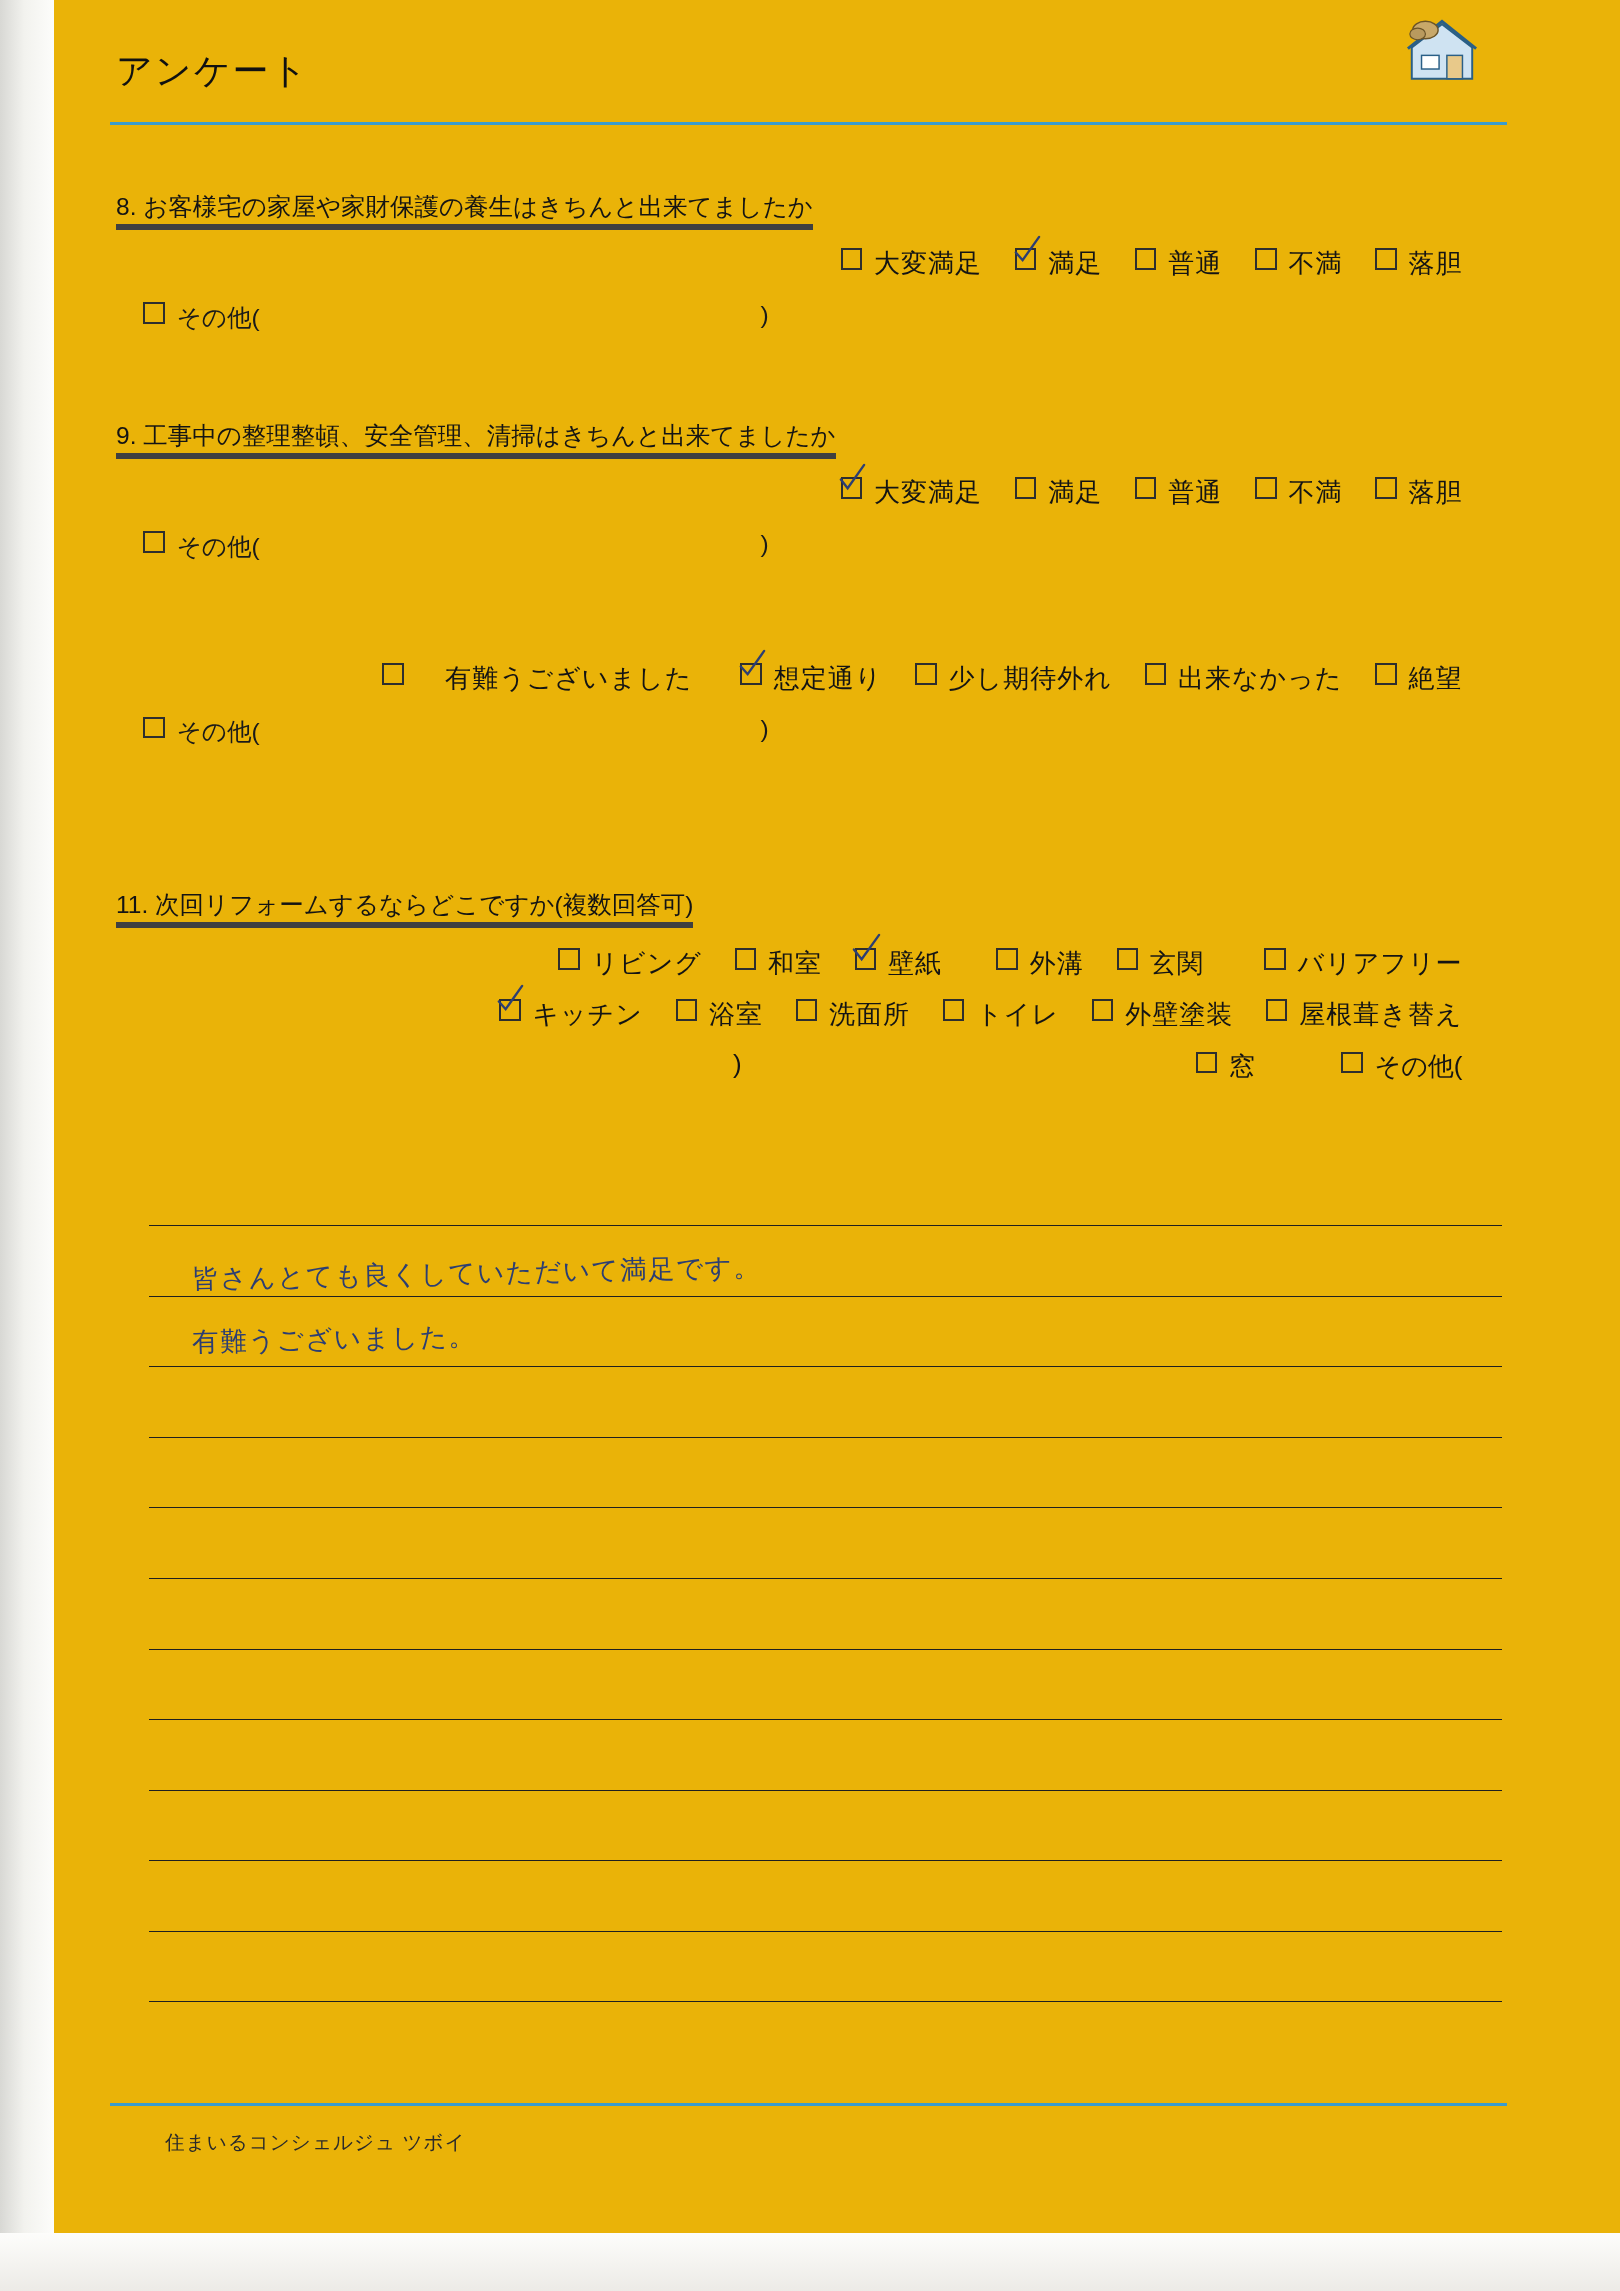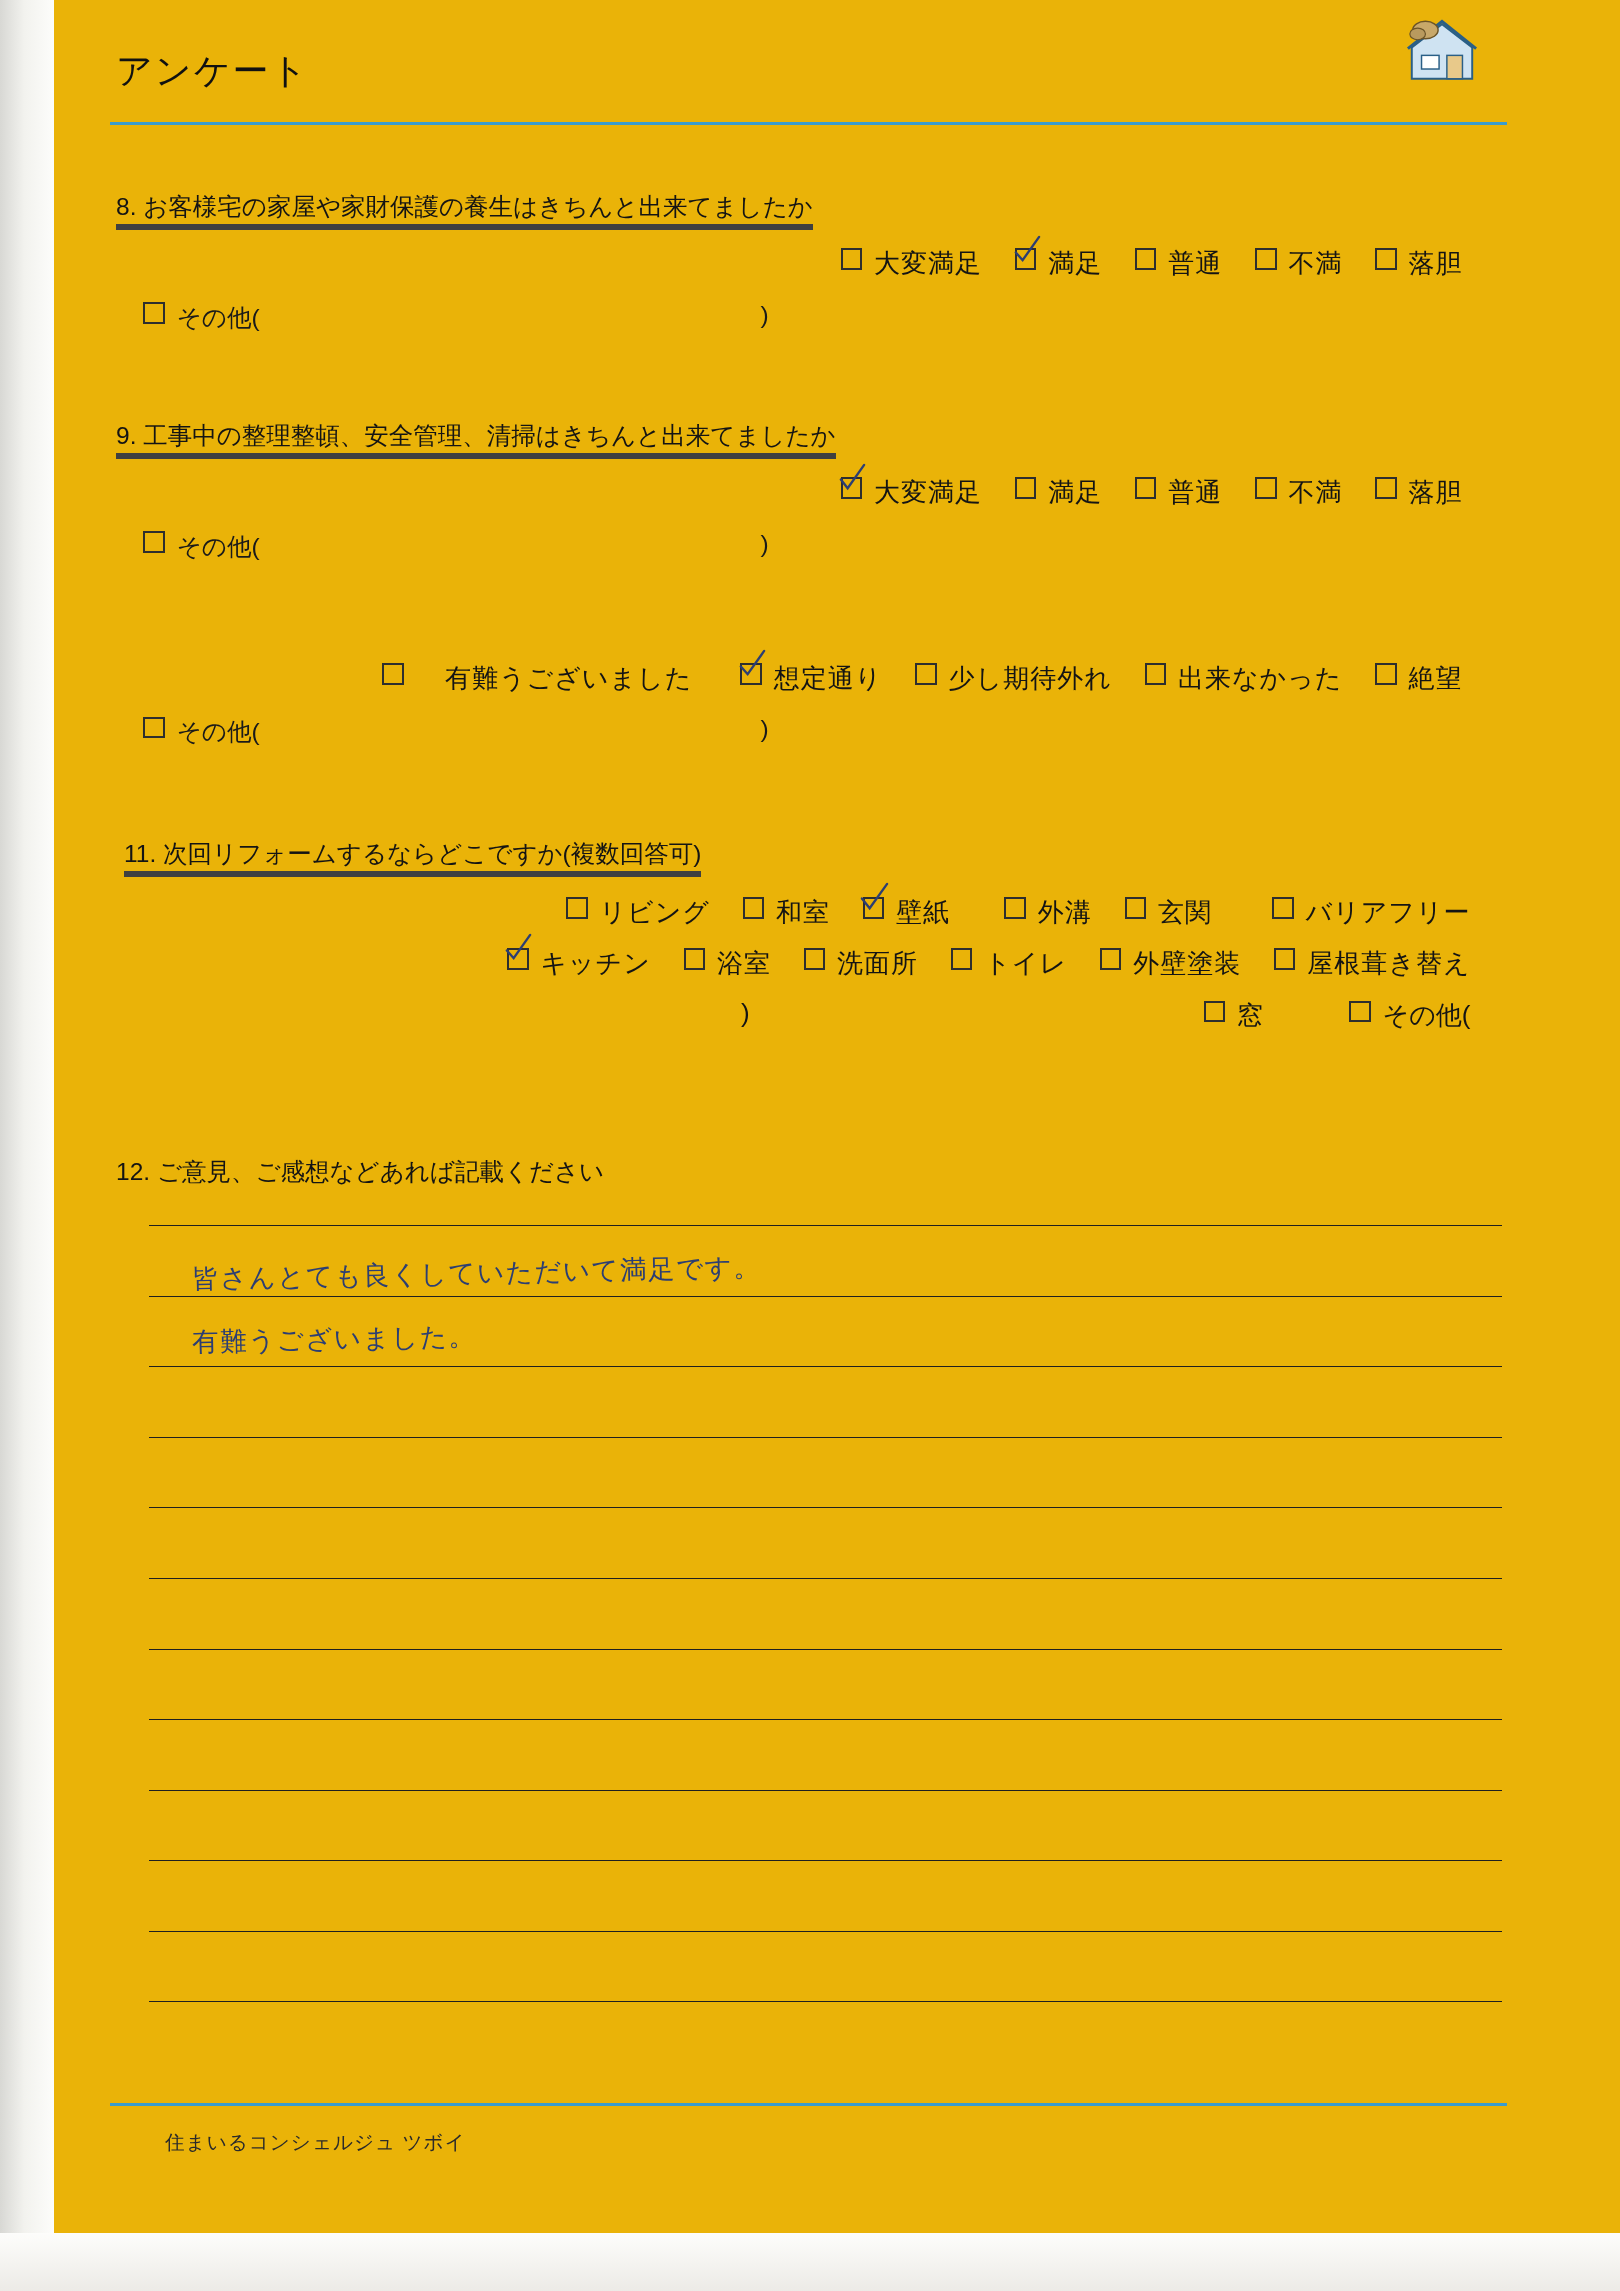--- a/index.html
+++ b/index.html
@@ -287,21 +287,21 @@
       <span class="opt">
         <span class="box"></span><span class="lbl">絶望</span>
       </span>
     </div>
     <div class="other-row" style="margin-left:27.4px;">
       <span class="box"></span><span>その他(</span>
       <span class="paren-close" style="left:617px;">)</span>
     </div>
   </div>
 
-  <div class="q" style="top:839px;margin-left:8px;">
+  <div class="q" style="top:890px;">
     <div style="white-space:nowrap;">
       <span class="q-title"><span>11.</span> <span>次回リフォームするならどこですか(複数回答可)</span></span>
     </div>
     <div class="opts" style="margin-top:17.6px;">
       <span class="opt" style="margin-left:27.4px;">
         <span class="box"></span><span class="lbl">リビング</span>
       </span>
       <span class="opt">
         <span class="box"></span><span class="lbl">和室</span>
       </span>
@@ -354,25 +354,20 @@
       <span class="opt" style="margin-left:27.4px;margin-right:78px;">
         <span class="box"></span><span class="lbl">窓</span>
       </span>
       <span class="opt">
         <span class="box"></span><span>その他(</span>
       </span>
       <span class="paren-close" style="left:617px;top:0;">)</span>
     </div>
   </div>
 
-  <div class="q" style="top:1157px;">
-    <div style="white-space:nowrap;">
-      <span class="q-title no-underline"><span>12.</span> <span>ご意見、ご感想などあれば記載ください</span></span>
-    </div>
-  </div>
 
   <div class="lines">
     <div class="line" style="position:absolute; top:1225px; left:0;"></div>
     <div class="line" style="position:absolute; top:1296px; left:0;"></div>
     <div class="line" style="position:absolute; top:1366px; left:0;"></div>
     <div class="line" style="position:absolute; top:1437px; left:0;"></div>
     <div class="line" style="position:absolute; top:1507px; left:0;"></div>
     <div class="line" style="position:absolute; top:1578px; left:0;"></div>
     <div class="line" style="position:absolute; top:1649px; left:0;"></div>
     <div class="line" style="position:absolute; top:1719px; left:0;"></div>

